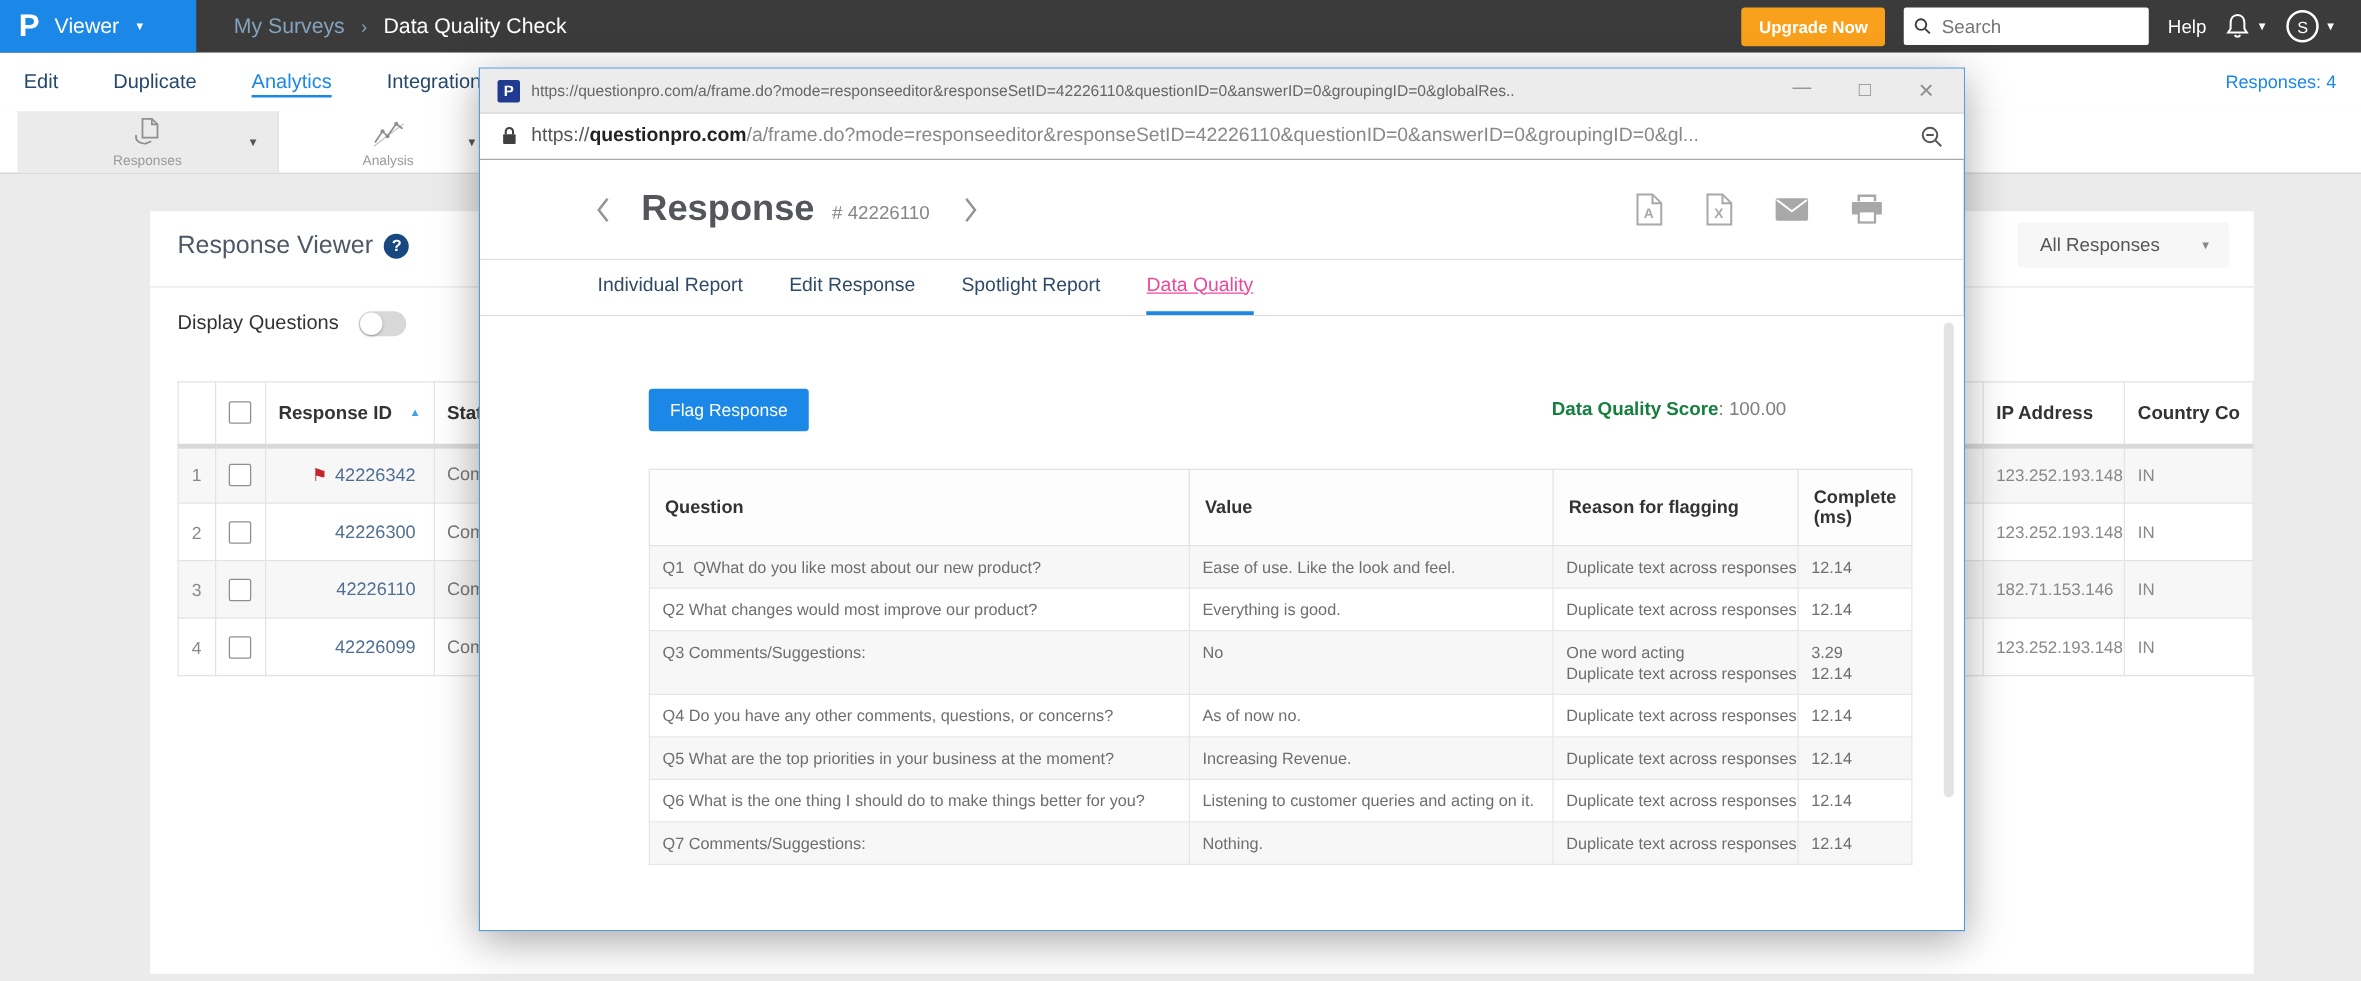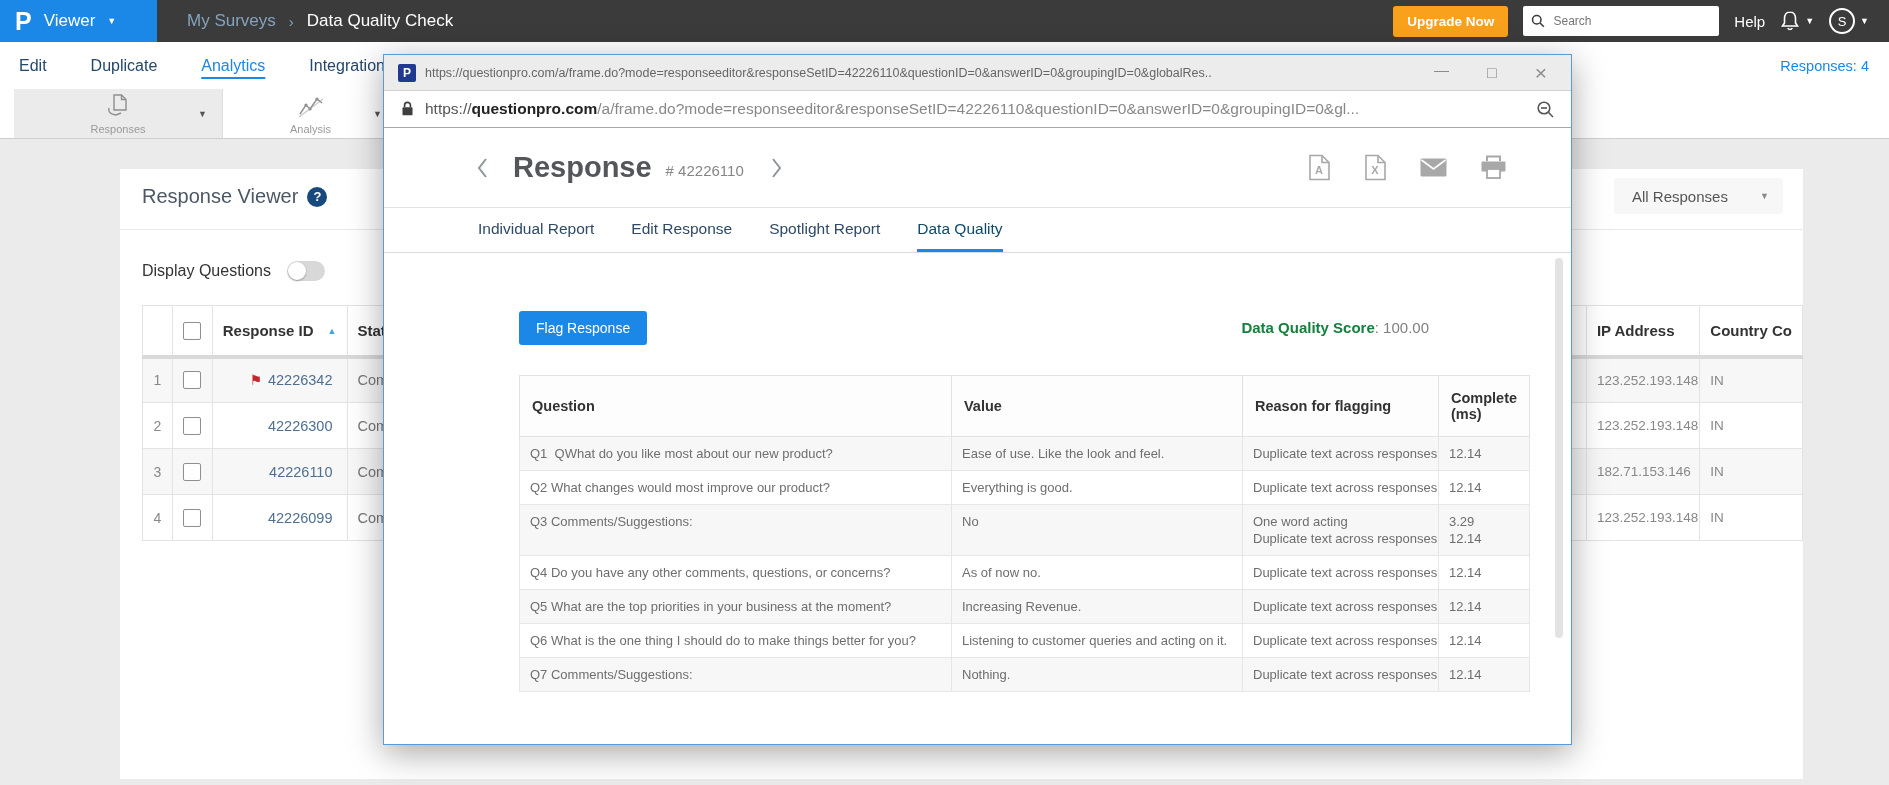--- a/index.html
+++ b/index.html
@@ -17,21 +17,21 @@
   .logo-p { font-size:25px; font-weight:bold; line-height:1; }
   .product { font-size:17px; }
   .caret { font-size:9px; line-height:1; }
   .breadcrumb { margin-left:30px; display:flex; align-items:center; gap:13px; font-size:17px; }
   .bc-parent { color:#85a2bd; cursor:pointer; }
   .bc-sep { color:#85a2bd; font-size:15px; }
   .bc-current { color:#ffffff; }
   .topbar-right { margin-left:auto; display:flex; align-items:center; gap:15px; padding-right:20px; }
   .upgrade-btn { background:#f9a11c; color:#fff; border:none; border-radius:3px; font-weight:bold; font-size:13.5px; padding:8px 14px; font-family:inherit; cursor:pointer; }
   .search-box { width:196px; height:30px; background:#fff; border-radius:2px; display:flex; align-items:center; padding:0 8px; gap:6px; }
-  .search-box input { border:none; outline:none; width:100%; font-size:12px; color:#333; font-family:inherit; background:transparent; }
+  .search-box input { border:none; outline:none; width:100%; font-size:15px; color:#333; font-family:inherit; background:transparent; }
   .help-link { color:#fff; font-size:15px; cursor:pointer; }
   .bell-wrap { display:flex; align-items:center; gap:5px; color:#fff; cursor:pointer; }
   .avatar-wrap { display:flex; align-items:center; gap:5px; color:#fff; cursor:pointer; }
   .avatar { width:26px; height:26px; border:2px solid #fff; border-radius:50%; display:flex; align-items:center; justify-content:center; font-size:13px; color:#fff; }
 
   
   .navrow { position:absolute; top:42px; left:0; width:100%; height:47px; background:#fff; display:flex; align-items:center; z-index:1; }
   .nav-tabs { display:flex; padding-left:19px; }
   .nav-tab { font-size:16px; color:#24476b; margin-right:44px; cursor:pointer; }
   .nav-tab.active { color:#1b87e6; text-decoration:underline; text-underline-offset:6px; text-decoration-thickness:2px; }
@@ -46,21 +46,21 @@
   .tool-caret { position:absolute; right:15px; top:20px; font-size:9px; color:#555; }
 
   
   .page { position:absolute; top:139px; left:0; right:0; bottom:0; background:#ebebeb; }
   .card { position:absolute; left:120px; top:169px; width:1683px; height:610px; background:#fff; z-index:2; }
   .card-title { position:absolute; left:22px; top:16px; display:flex; align-items:center; gap:9px; font-size:20px; color:#4d5766; }
   .help-circle { width:20px; height:20px; border-radius:50%; background:#17497e; color:#fff; font-size:13px; font-weight:bold; display:flex; align-items:center; justify-content:center; cursor:pointer; }
   .filter-dd { position:absolute; left:1494px; top:9px; width:169px; height:36px; background:#f7f7f7; border-radius:3px; display:flex; align-items:center; padding-left:18px; font-size:15px; color:#555; cursor:pointer; }
   .filter-dd .caret { position:absolute; right:14px; color:#888; }
   .card-divider { position:absolute; left:0; top:60px; width:100%; height:1px; background:#e8e8e8; }
-  .display-q { position:absolute; left:22px; top:92px; display:flex; align-items:center; gap:16px; font-size:16px; color:#333; }
+  .display-q { position:absolute; left:22px; top:80px; display:flex; align-items:center; gap:16px; font-size:16px; color:#333; }
   .toggle { width:38px; height:20px; border-radius:10px; background:#d8d8d8; position:relative; cursor:pointer; }
   .toggle .knob { position:absolute; left:1px; top:1px; width:18px; height:18px; border-radius:50%; background:#fff; box-shadow:0 1px 2px rgba(0,0,0,.3); }
 
   
   .bg-table { position:absolute; left:22px; top:136px; border-collapse:collapse; table-layout:fixed; }
   .bg-table th, .bg-table td { border:1px solid #e3e3e3; overflow:hidden; white-space:nowrap; }
   .bg-table thead th { height:51px; font-size:15px; color:#333; text-align:left; padding:0 10px; font-weight:bold; background:#fff; border-bottom:4px solid #d9d9d9; }
   .bg-table tbody td { height:46px; font-size:14.5px; color:#777; }
   .bg-table tbody tr:nth-child(odd) td { background:#f7f7f7; }
   .col-num   { width:30px; }
@@ -95,21 +95,21 @@
   .url .scheme { color:#555; }
   .url .domain { color:#222; font-weight:bold; }
   .mheader { position:relative; height:80px; border-bottom:1px solid #e2e2e2; display:flex; align-items:center; padding-left:92px; }
   .nav-chevron { cursor:pointer; display:flex; align-items:center; }
   .mtitle { font-size:29px; font-weight:600; color:#54565b; margin:0 14px 0 24px; }
   .mid { font-size:15px; color:#868686; margin-right:26px; margin-top:6px; }
   .micons { position:absolute; right:64px; top:26px; display:flex; gap:33px; align-items:center; }
   .micon { cursor:pointer; }
   .mtabs { height:45px; border-bottom:1px solid #dcdcdc; display:flex; align-items:stretch; padding-left:94px; gap:37px; }
   .mtab { font-size:15.5px; color:#2e4a66; display:flex; align-items:center; border-bottom:3px solid transparent; cursor:pointer; }
-  .mtab.active { color:#0c4a6e; border-bottom-color:#1b87e6; }
+  .mtab.active { color:#ec4899; border-bottom-color:#1b87e6;text-decoration:underline; }
   .mbody { position:relative; height:491px; background:#fff; }
   .flag-btn { position:absolute; left:135px; top:58px; background:#1b87e6; color:#fff; border:none; border-radius:3px; font-size:14px; padding:9px 17px; font-family:inherit; cursor:pointer; }
   .score { position:absolute; top:66px; right:142px; font-size:15px; color:#808080; }
   .score b { color:#15803d; font-size:15px; }
   .dq-table { position:absolute; left:135px; top:122px; width:1010px; border-collapse:collapse; table-layout:fixed; }
   .dq-table th { border:1px solid #e2e2e2; height:61px; font-size:14.5px; color:#333; text-align:left; padding:0 12px; font-weight:bold; vertical-align:middle; background:#fdfdfd; }
   .dq-table td { border:1px solid #e6e6e6; font-size:13px; color:#6e6e6e; padding:8px 10px; vertical-align:top; overflow:hidden; white-space:pre; line-height:17px; }
   .dq-table tbody tr:nth-child(odd) td { background:#f7f7f7; }
   .scrollbar-thumb { position:absolute; right:8px; top:5px; width:8px; height:380px; background:#e3e3e3; border-radius:4px; cursor:pointer; }
 </style>

